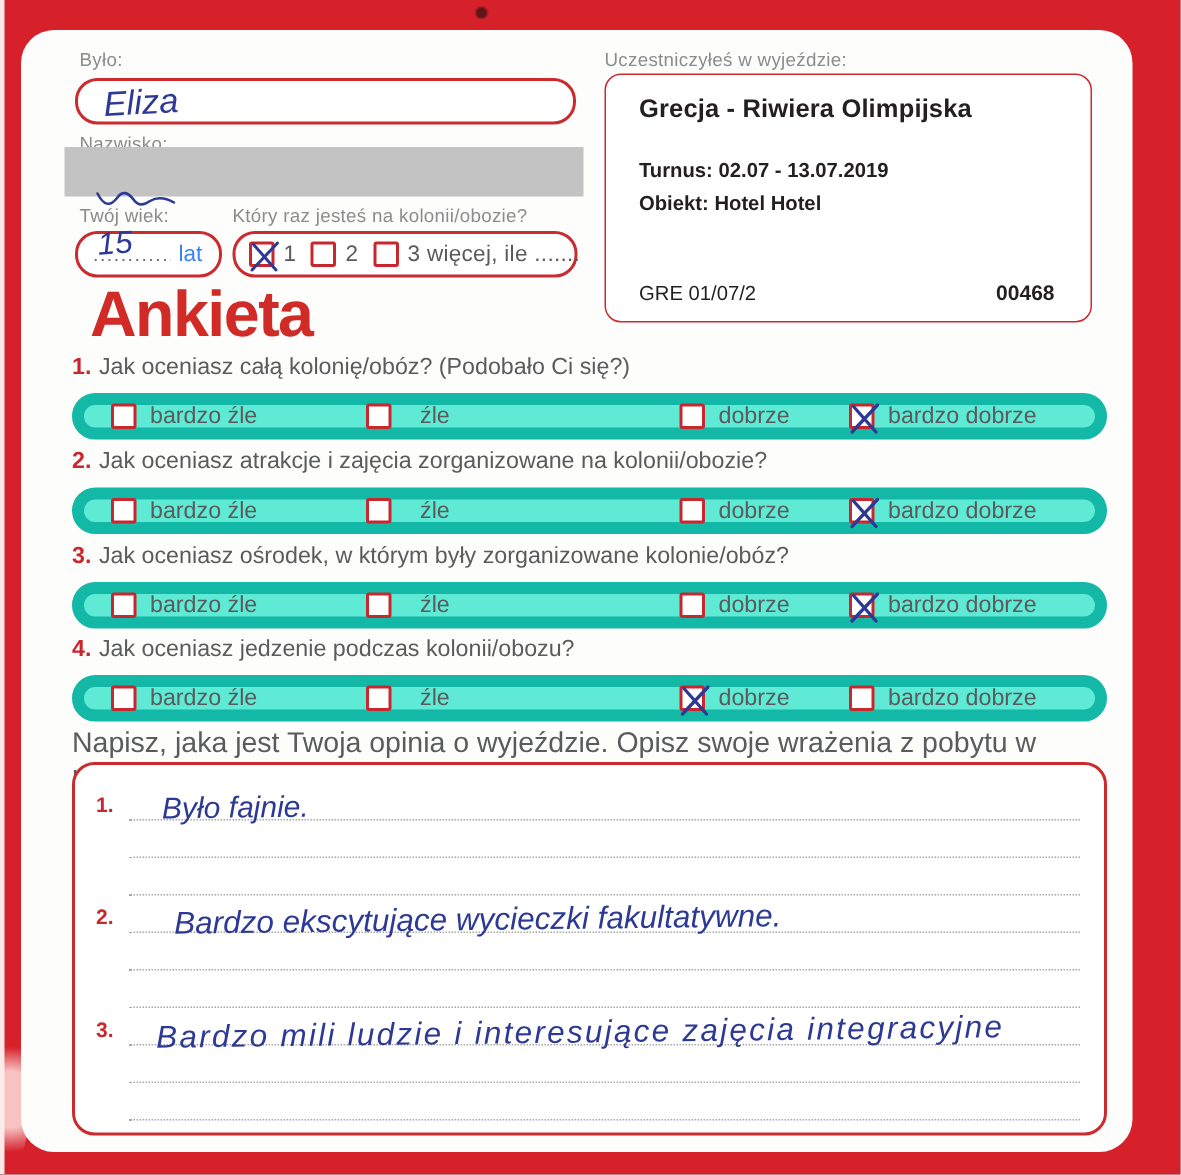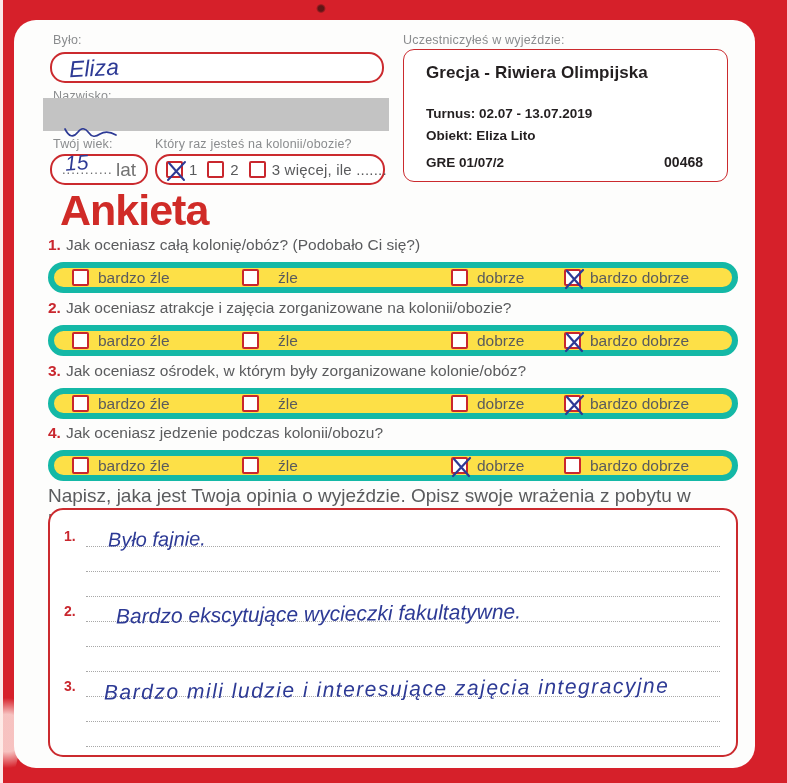--- a/index.html
+++ b/index.html
@@ -25,47 +25,47 @@
   .name-hand { position:absolute; left:17px; top:1px; font-size:23px; transform:rotate(-3deg); display:inline-block; }
   .lbl-nazwisko { left:39px; top:69px; }
   .redaction { position:absolute; left:29px; top:78px; width:346px; height:33px; background:#c3c3c3; }
   .squiggle { position:absolute; left:48px; top:106px; }
   .lbl-wiek { left:39px; top:117px; }
   .lbl-raz { left:141px; top:117px; }
 
   .age-box { left:36px; top:134px; width:98px; height:31px; display:flex; align-items:center; padding:0 10px; }
   .age-dots { font-size:13px; color:#6b6c6e; letter-spacing:1px; white-space:nowrap; overflow:hidden; width:52px; }
   .age-hand { position:absolute; left:13px; top:-5px; font-size:21px; transform:rotate(-4deg); display:inline-block; }
-  .age-unit { font-size:19px; color:#737373; margin-left:5px; }
+  .age-unit { font-size:15px; color:#3b82f6; margin-left:5px; }
 
   .times-box { left:141px; top:134px; width:230px; height:31px; display:flex; align-items:center; padding:0 9px; }
   .times-box .cb { margin-right:6px; }
   .times-opt-label { font-size:15px; color:#595a5c; margin-right:10px; white-space:nowrap; }
   .times-box .times-opt-label:last-child { margin-right:0; letter-spacing:.2px; }
 
   
   .lbl-trip { left:389px; top:13px; }
-  .trip-box { left:389px; top:29px; width:325px; height:133px; border-radius:11px; border-width:1.5px;
+  .trip-box { left:389px; top:29px; width:325px; height:166px; border-radius:11px; border-width:1.5px;
               display:flex; flex-direction:column; padding:13px 24px 11px 22px; }
   .trip-title { font-size:17px; font-weight:700; color:#231f20; letter-spacing:.1px; }
   .trip-row { font-size:13.5px; font-weight:600; color:#231f20; }
   .trip-row.turnus { margin-top:23px; }
   .trip-row.obiekt { margin-top:7px; }
   .trip-bottom { margin-top:auto; display:flex; justify-content:space-between; align-items:baseline; }
-  .trip-code { font-size:13.5px; color:#231f20; font-weight:700; }
+  .trip-code { font-size:13.5px; color:#231f20; font-weight:400; }
   .trip-number { font-size:14px; font-weight:700; color:#231f20; }
 
   
   .title { position:absolute; left:46px; top:166px; font-size:43px; font-weight:700; color:#d02b27; letter-spacing:-1px; }
 
   
   .q-text { position:absolute; left:34px; font-size:15.5px; color:#5a5b5d; }
   .q-num { color:#c9272e; font-weight:700; margin-right:5px; }
-  .opt-row { position:absolute; left:34px; width:690px; height:31px; border:6px solid #14b8a6; border-radius:16px;
-             background:#fde047; display:flex; align-items:center; padding-left:18px; }
+  .opt-row { position:absolute; left:34px; width:690px; height:31px; border:8px solid #14b8a6; border-radius:16px;
+             background:#5eead4; display:flex; align-items:center; padding-left:18px; }
   .opt { display:flex; align-items:center; }
   .opt-0 { width:170px; } .opt-1 { width:170px;gap:10px; } .opt-2 { width:152px;padding-left:39px; }
   .opt-label { font-size:15.5px; color:#5a5b5d; }
 
   .cb { position:relative; width:17px; height:17px; border:2.5px solid #c9272e; border-radius:2px;
         background:#fff; margin-right:9px; flex:none; }
   .cb .xmark { position:absolute; left:-3px; top:-3px; visibility:hidden; }
   .cb.checked .xmark { visibility:visible; }
 
   .q1t { top:216px; } .r1 { top:242px; }
@@ -129,21 +129,21 @@
       <span class="cb">
         
       </span>
       <span class="times-opt-label">3 więcej, ile .......</span>
     </div>
 
     <div class="lbl lbl-trip">Uczestniczyłeś w wyjeździe:</div>
     <div class="rbox trip-box">
       <div class="trip-title">Grecja - Riwiera Olimpijska</div>
       <div class="trip-row turnus">Turnus:  02.07 - 13.07.2019</div>
-      <div class="trip-row obiekt">Obiekt:  Eliza Lito</div>
+      <div class="trip-row obiekt">Obiekt:  Hotel Hotel</div>
       <div class="trip-bottom">
         <span class="trip-code">GRE 01/07/2</span>
         <span class="trip-number">00468</span>
       </div>
     </div>
 
     <div class="title">Ankieta</div>
 
     <div class="q-text q1t">
       <span class="q-num">1.</span><span>Jak oceniasz całą kolonię/obóz? (Podobało Ci się?)</span>

